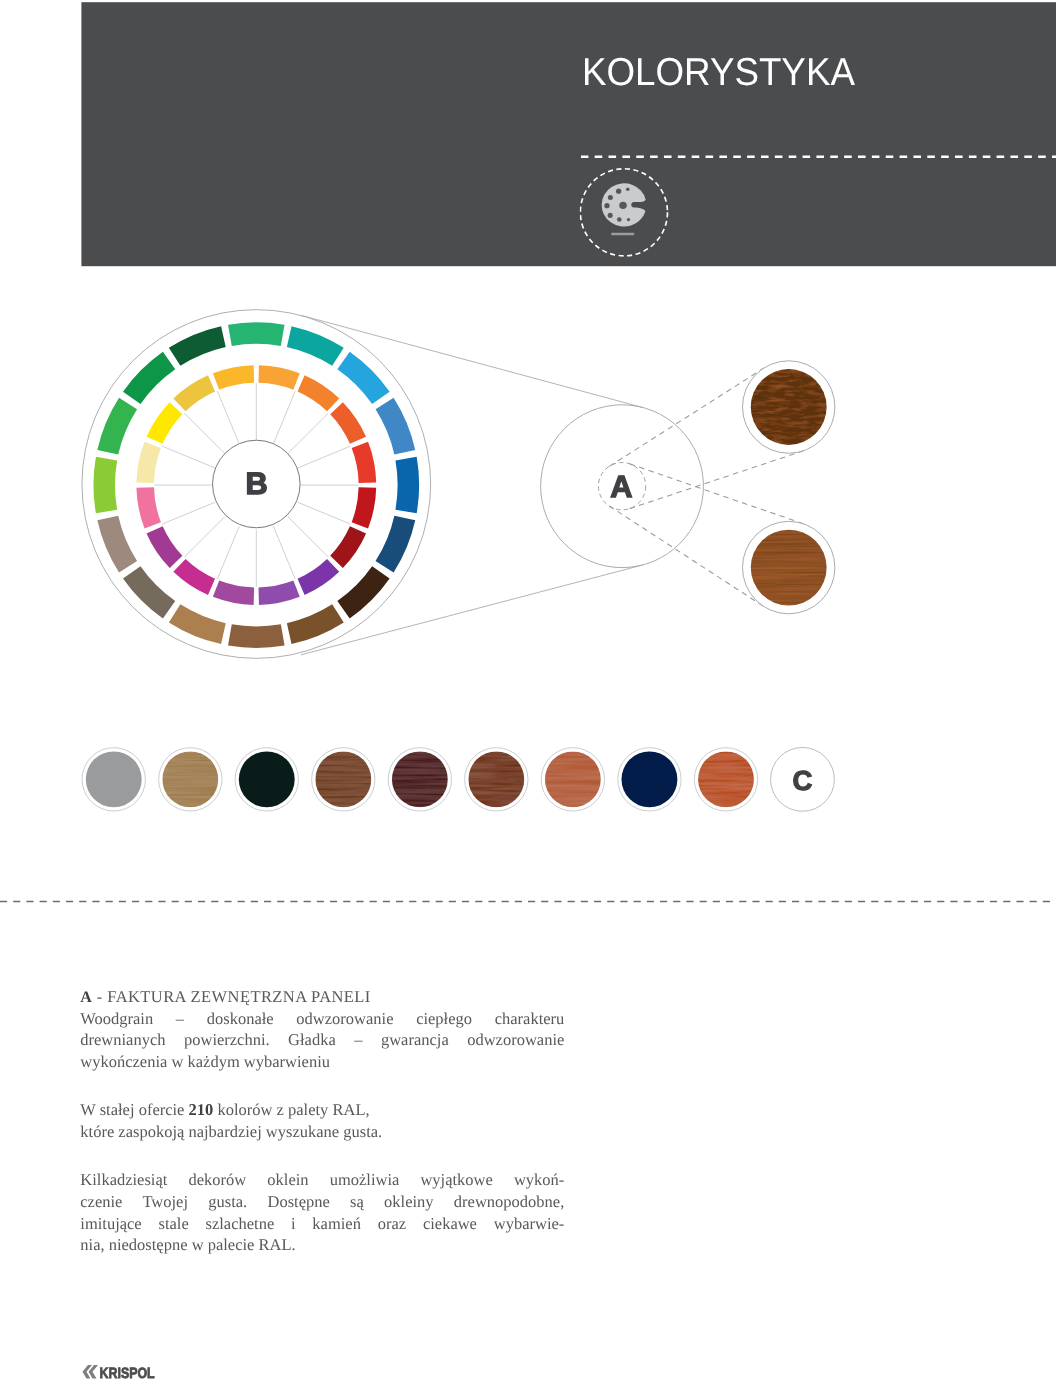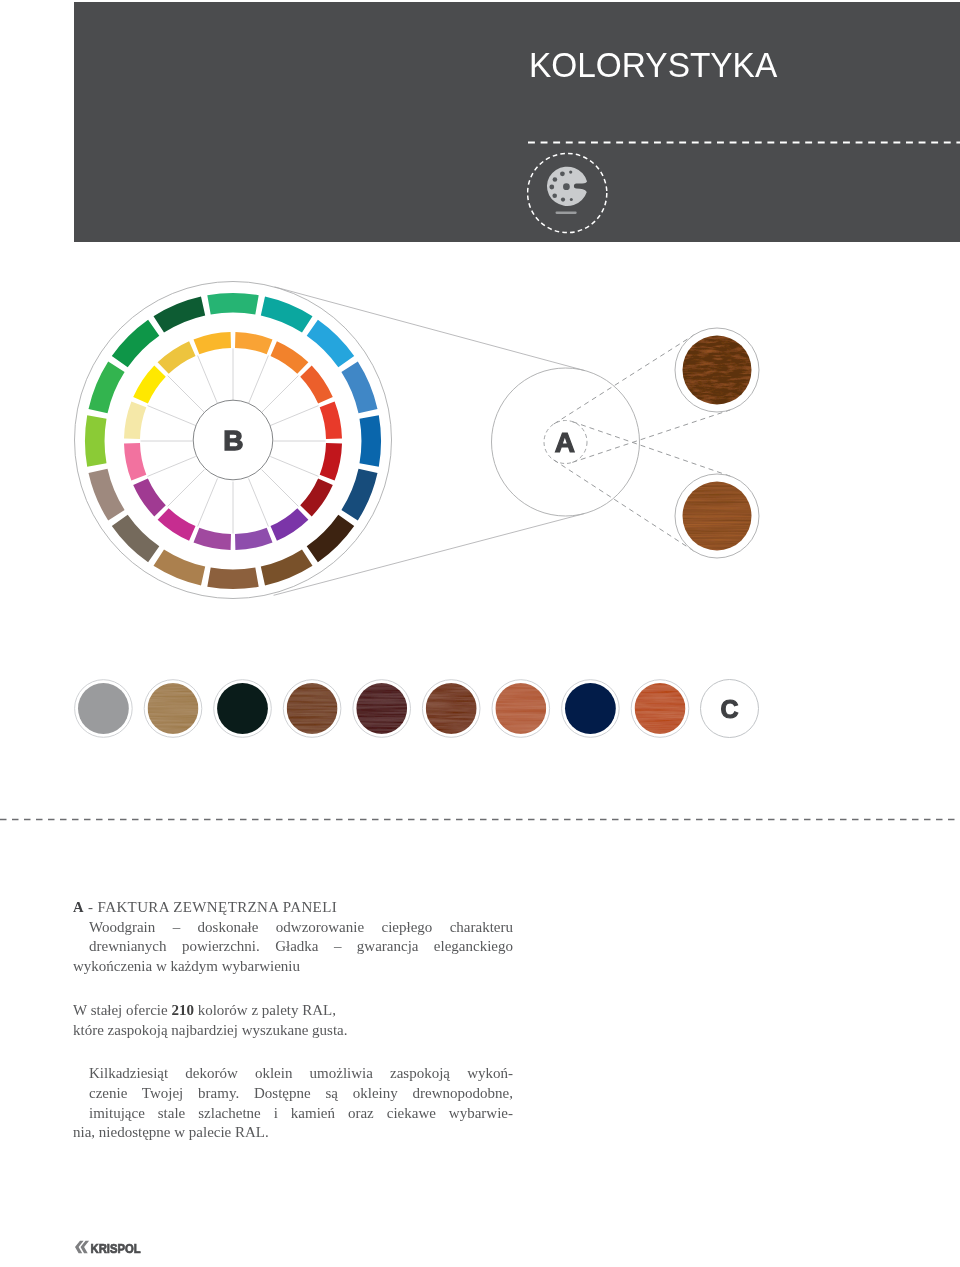--- a/index.html
+++ b/index.html
@@ -19,21 +19,21 @@
   .spoke{stroke:#bcbdbf;stroke-width:0.65;fill:none;}
 
   
   .legend{position:absolute;left:73px;top:898px;width:440px;color:#58595b;font-family:Liberation Serif, serif;}
   .lg-block{margin:0 0 24px 0;}
   .lg-last{margin-bottom:0;}
   .lg-head{font-size:15px;line-height:19.7px;white-space:nowrap;letter-spacing:0.38px;}
   .lg-marker{font-weight:bold;color:#3f4043;font-size:14.6px;}
   .lg-line{font-size:15px;line-height:19.7px;}
   .lg-line b{font-weight:bold;color:#404040;}
-  .just{text-align:justify;text-align-last:justify;margin-left:16px;}
+  .just{text-align:justify;text-align-last:justify;}
   .footer-logo{position:absolute;left:74px;top:1240px;}
 </style>
 </head>
 <body>
 
 <div class="page">
 
   <div class="header-band"></div>
   <div class="header-title">KOLORYSTYKA</div>
   <svg class="header-rule" width="433" height="3" viewBox="0 0 433 3">
@@ -300,32 +300,32 @@
 
   <svg class="figure" width="960" height="3" viewBox="0 0 960 3" style="left:0;top:818px;">
     <line x1="0" y1="1.5" x2="960" y2="1.5" stroke="#6c6d70" stroke-width="1.5" stroke-dasharray="6.5 5.5"></line>
   </svg>
 
   <div class="legend">
 
     <div class="lg-block">
       <div class="lg-head"><span class="lg-marker">A</span><span> - </span><span>FAKTURA ZEWNĘTRZNA PANELI</span></div>
       <div class="lg-line just">Woodgrain – doskonałe odwzorowanie ciepłego charakteru</div>
-      <div class="lg-line just">drewnianych powierzchni. Gładka – gwarancja eleganckiego</div>
+      <div class="lg-line just">drewnianych powierzchni. Gładka – gwarancja odwzorowanie</div>
       <div class="lg-line">wykończenia w każdym wybarwieniu</div>
     </div>
 
     <div class="lg-block">
       <div class="lg-line"><span>W stałej ofercie </span><b>210</b><span> kolorów z palety RAL,</span></div>
       <div class="lg-line">które zaspokoją najbardziej wyszukane gusta.</div>
     </div>
 
     <div class="lg-block lg-last">
-      <div class="lg-line just">Kilkadziesiąt dekorów oklein umożliwia zaspokoją wykoń-</div>
-      <div class="lg-line just">czenie Twojej bramy. Dostępne są okleiny drewnopodobne,</div>
+      <div class="lg-line just">Kilkadziesiąt dekorów oklein umożliwia wyjątkowe wykoń-</div>
+      <div class="lg-line just">czenie Twojej gusta. Dostępne są okleiny drewnopodobne,</div>
       <div class="lg-line just">imitujące stale szlachetne i kamień oraz ciekawe wybarwie-</div>
       <div class="lg-line">nia, niedostępne w palecie RAL.</div>
     </div>
   </div>
 
   <svg class="footer-logo" width="70" height="16" viewBox="0 0 70 16">
     <g fill="#7e7f81">
       <path d="M9.6 0.8 L4.6 7.0 L8.2 13.2 L4.6 13.2 L1.0 7.0 L6.0 0.8 Z"></path>
       <path d="M15.1 0.8 L10.1 7.0 L13.7 13.2 L10.1 13.2 L6.5 7.0 L11.5 0.8 Z"></path>
     </g>

